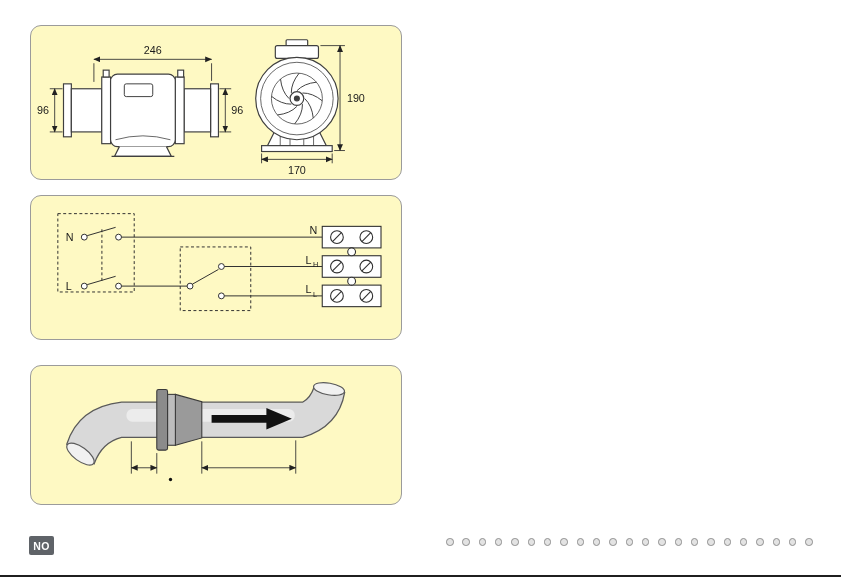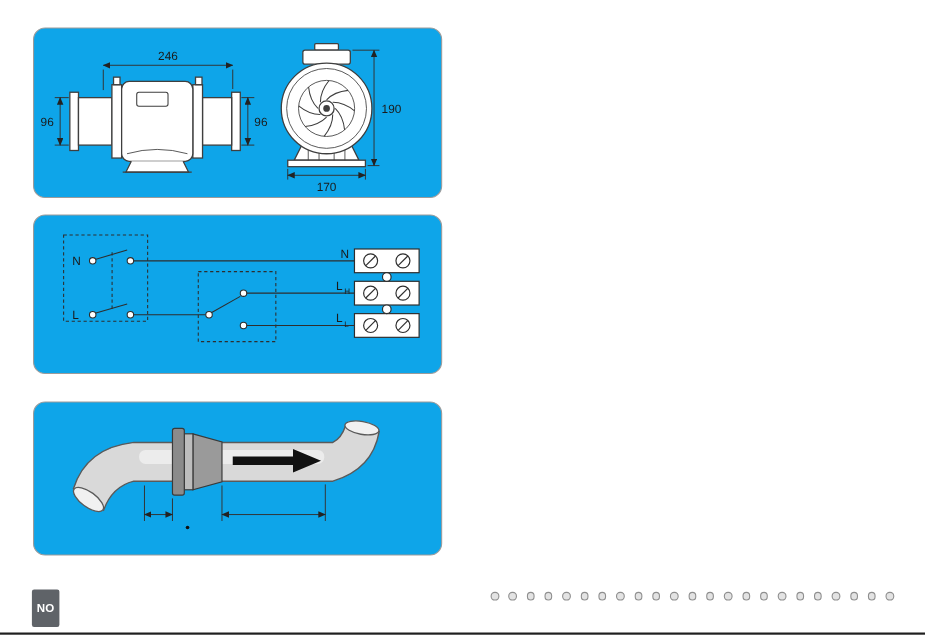--- a/index.html
+++ b/index.html
@@ -2,30 +2,30 @@
 <html><head>
 <meta charset="utf-8">
 <style>
   * { margin:0; padding:0; box-sizing:border-box; }
   html,body { background:#ffffff; }
   .page {
     position:relative; width:841px; height:585px; background:#ffffff;
     font-family:"Liberation Sans", sans-serif; overflow:hidden;
   }
   .panel {
-    position:absolute; border:1.4px solid #9b9b9b; border-radius:11px; background:#0ea5e9;
+    position:absolute; border:1.4px solid #9b9b9b; border-radius:11px; background:#fef9c3;
   }
   #panel-dimensions { left:30px; top:25px;  width:372px; height:155px; }
   #panel-wiring     { left:30px; top:195px; width:372px; height:145px; }
   #panel-install    { left:30px; top:365px; width:372px; height:140px; }
   .panel svg { display:block; }
   svg text { font-family:"Liberation Sans", sans-serif; font-size:11px; fill:#1b1b1b; }
   svg text.sub { font-size:7.5px; }
   .badge {
-    position:absolute; left:29px; top:536px; width:25px; height:34px;
+    position:absolute; left:29px; top:536px; width:25px; height:19px;
     background:#5f6368; color:#ffffff; font-size:10.5px; font-weight:bold;
     display:flex; align-items:center; justify-content:center; border-radius:2px;
     letter-spacing:0.3px;
   }
   .dots {
     position:absolute; left:446px; top:538px; width:367px; height:8px;
     display:flex; justify-content:space-between; align-items:center;
   }
   .dot {
     width:7.5px; height:7.5px; border-radius:50%;

